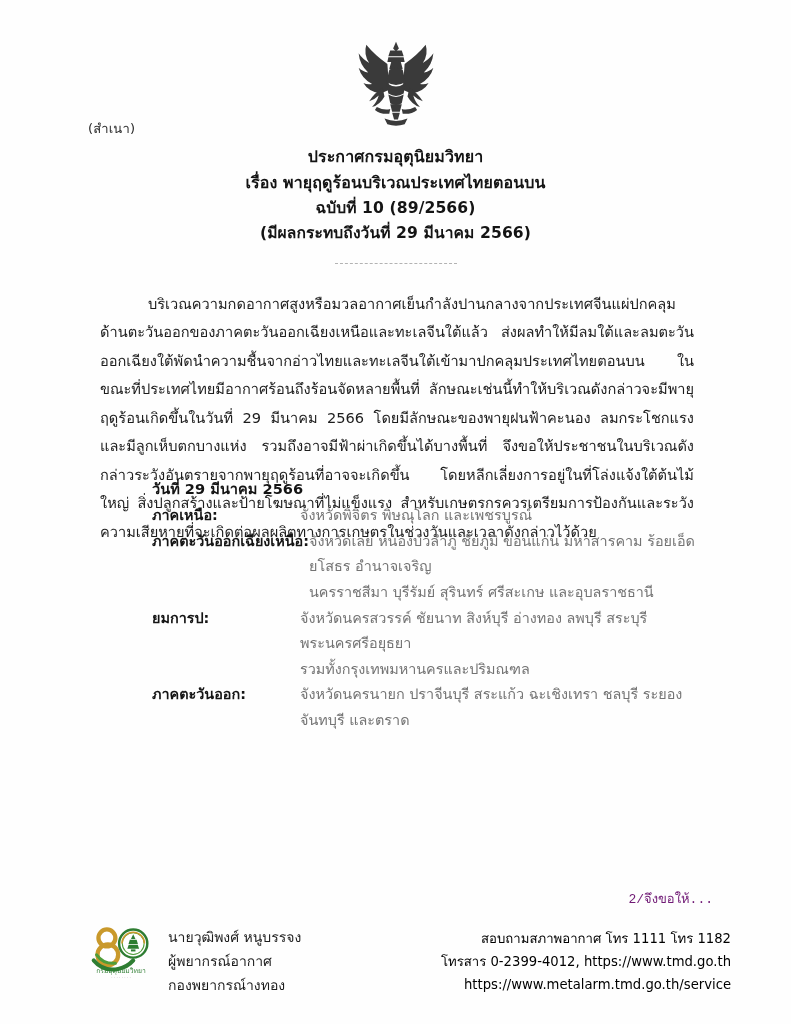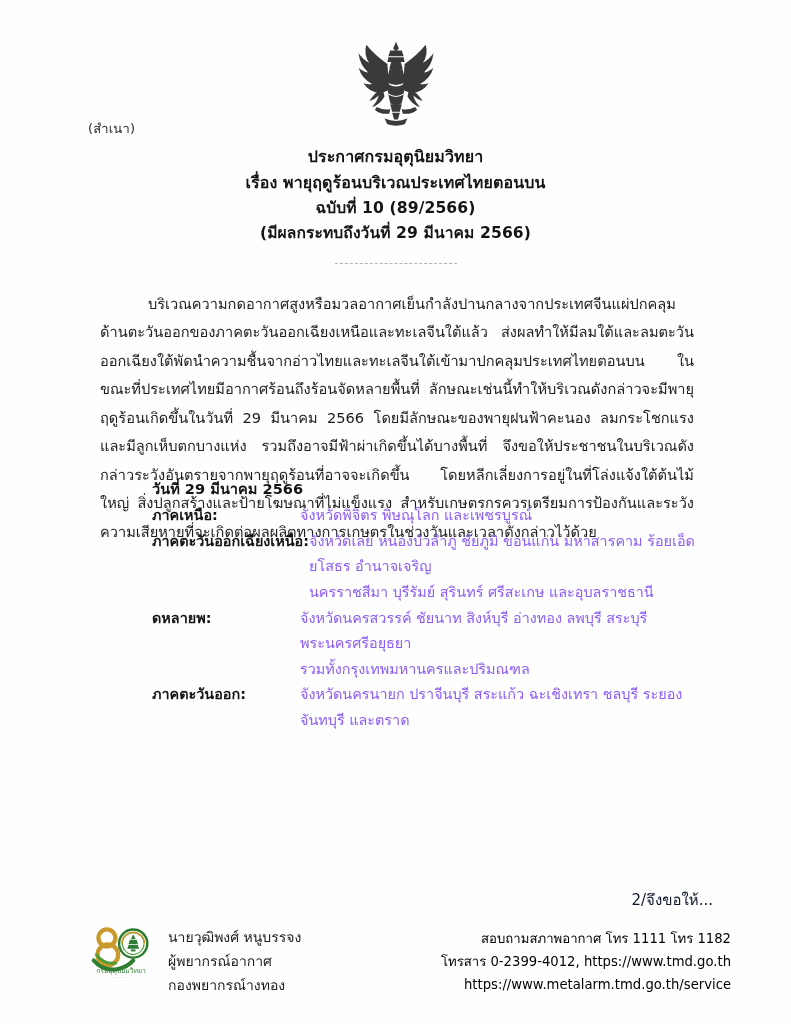--- a/index.html
+++ b/index.html
@@ -121,34 +121,35 @@
   .area-label {
     flex: 0 0 148px;
     font-size: 14.4px;
     font-weight: bold;
     color: #141414;
     white-space: nowrap;
   }
   .area-values {
     flex: 1 1 auto;
     font-size: 14.4px;
-    color: #8b5cf6;
+    color: #737373;
   }
   .area-values .vline {
     display: block;
     line-height: 1.78;
   }
 
   
   .cont-note {
     position: absolute;
     right: 78px;
     top: 888px;
-    font-size: 15px;
-    color: #0f172a;
+    font-size: 13px;
+    color: #701a75;
+    font-family: Liberation Mono, monospace;
   }
 
   
   .footer-left {
     position: absolute;
     left: 88px;
     top: 921px;
     display: flex;
     align-items: flex-start;
     gap: 14px;
@@ -249,21 +250,21 @@
 
     <div class="area-row">
       <div class="area-label">ภาคตะวันออกเฉียงเหนือ:</div>
       <div class="area-values">
         <span class="vline">จังหวัดเลย หนองบัวลำภู ชัยภูมิ ขอนแก่น มหาสารคาม ร้อยเอ็ด ยโสธร อำนาจเจริญ</span>
         <span class="vline">นครราชสีมา บุรีรัมย์ สุรินทร์ ศรีสะเกษ และอุบลราชธานี</span>
       </div>
     </div>
 
     <div class="area-row">
-      <div class="area-label">ดหลายพ:</div>
+      <div class="area-label">ยมการป:</div>
       <div class="area-values">
         <span class="vline">จังหวัดนครสวรรค์ ชัยนาท สิงห์บุรี อ่างทอง ลพบุรี สระบุรี พระนครศรีอยุธยา</span>
         <span class="vline">รวมทั้งกรุงเทพมหานครและปริมณฑล</span>
       </div>
     </div>
 
     <div class="area-row">
       <div class="area-label">ภาคตะวันออก:</div>
       <div class="area-values">
         <span class="vline">จังหวัดนครนายก ปราจีนบุรี สระแก้ว ฉะเชิงเทรา ชลบุรี ระยอง จันทบุรี และตราด</span>

